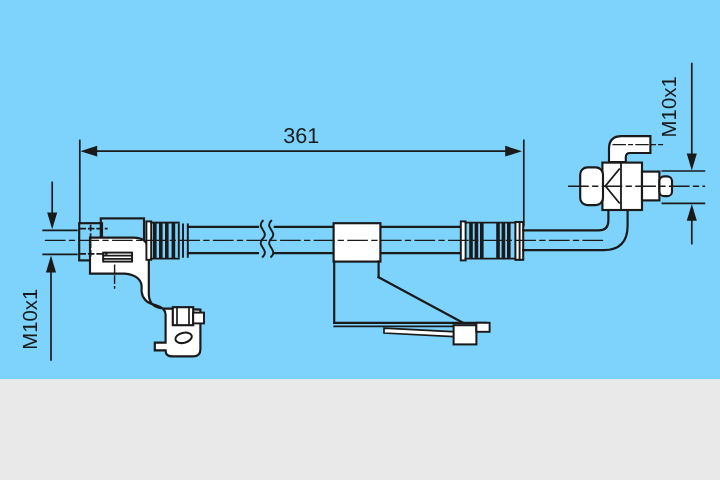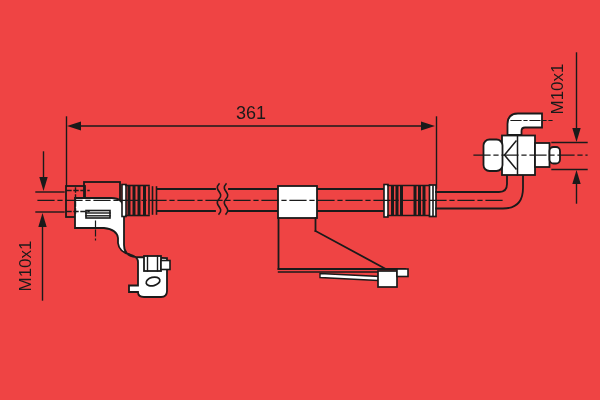--- a/index.html
+++ b/index.html
@@ -1,17 +1,17 @@
 <!DOCTYPE html>
 <html><head>
 <meta charset="utf-8">
 <style>
   html,body{margin:0;padding:0;background:#e9e9e9;}
   .stage{
-    width:600px;height:400px;background:#ef4444;position:relative;overflow:hidden;
+    width:600px;height:316px;background:#7dd3fc;position:relative;overflow:hidden;
     font-family:"Liberation Sans", sans-serif;
   }
   svg{display:block;}
   .dim-text{
     font-family:"Liberation Sans", sans-serif;
     font-size:18px;
     fill:#1a1a1a;
   }
   .thread-text{
     font-family:"Liberation Sans", sans-serif;

